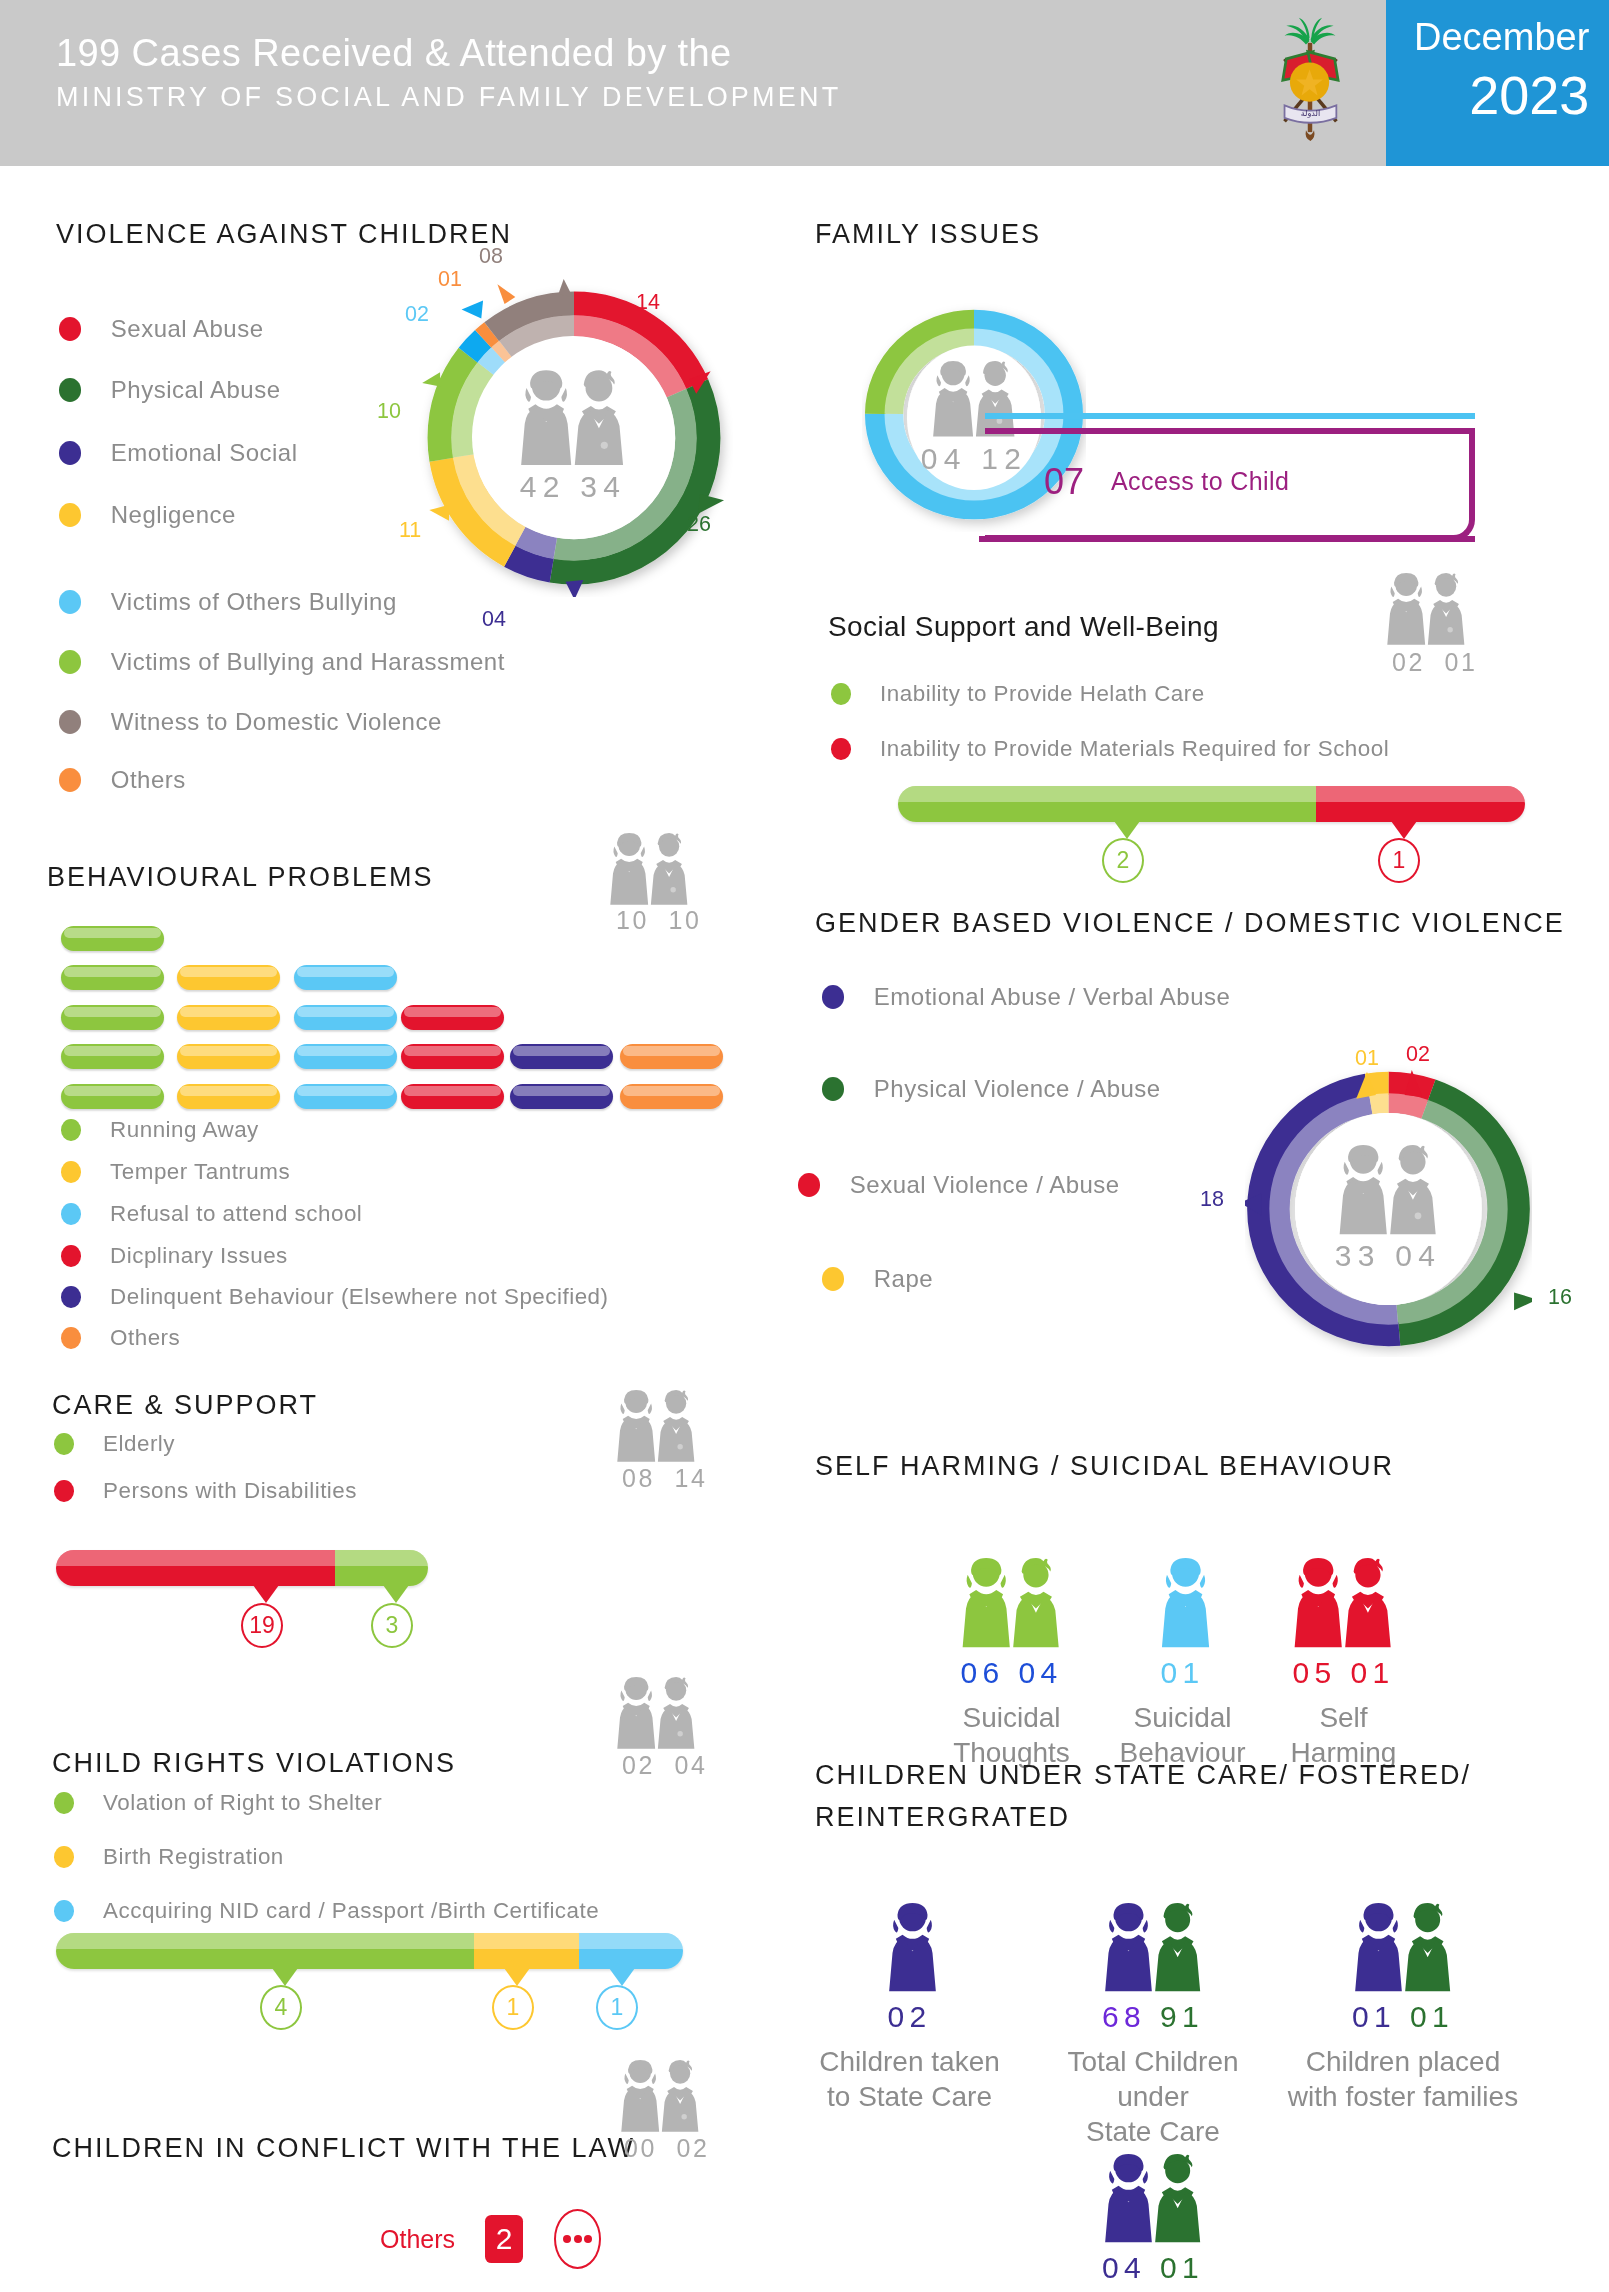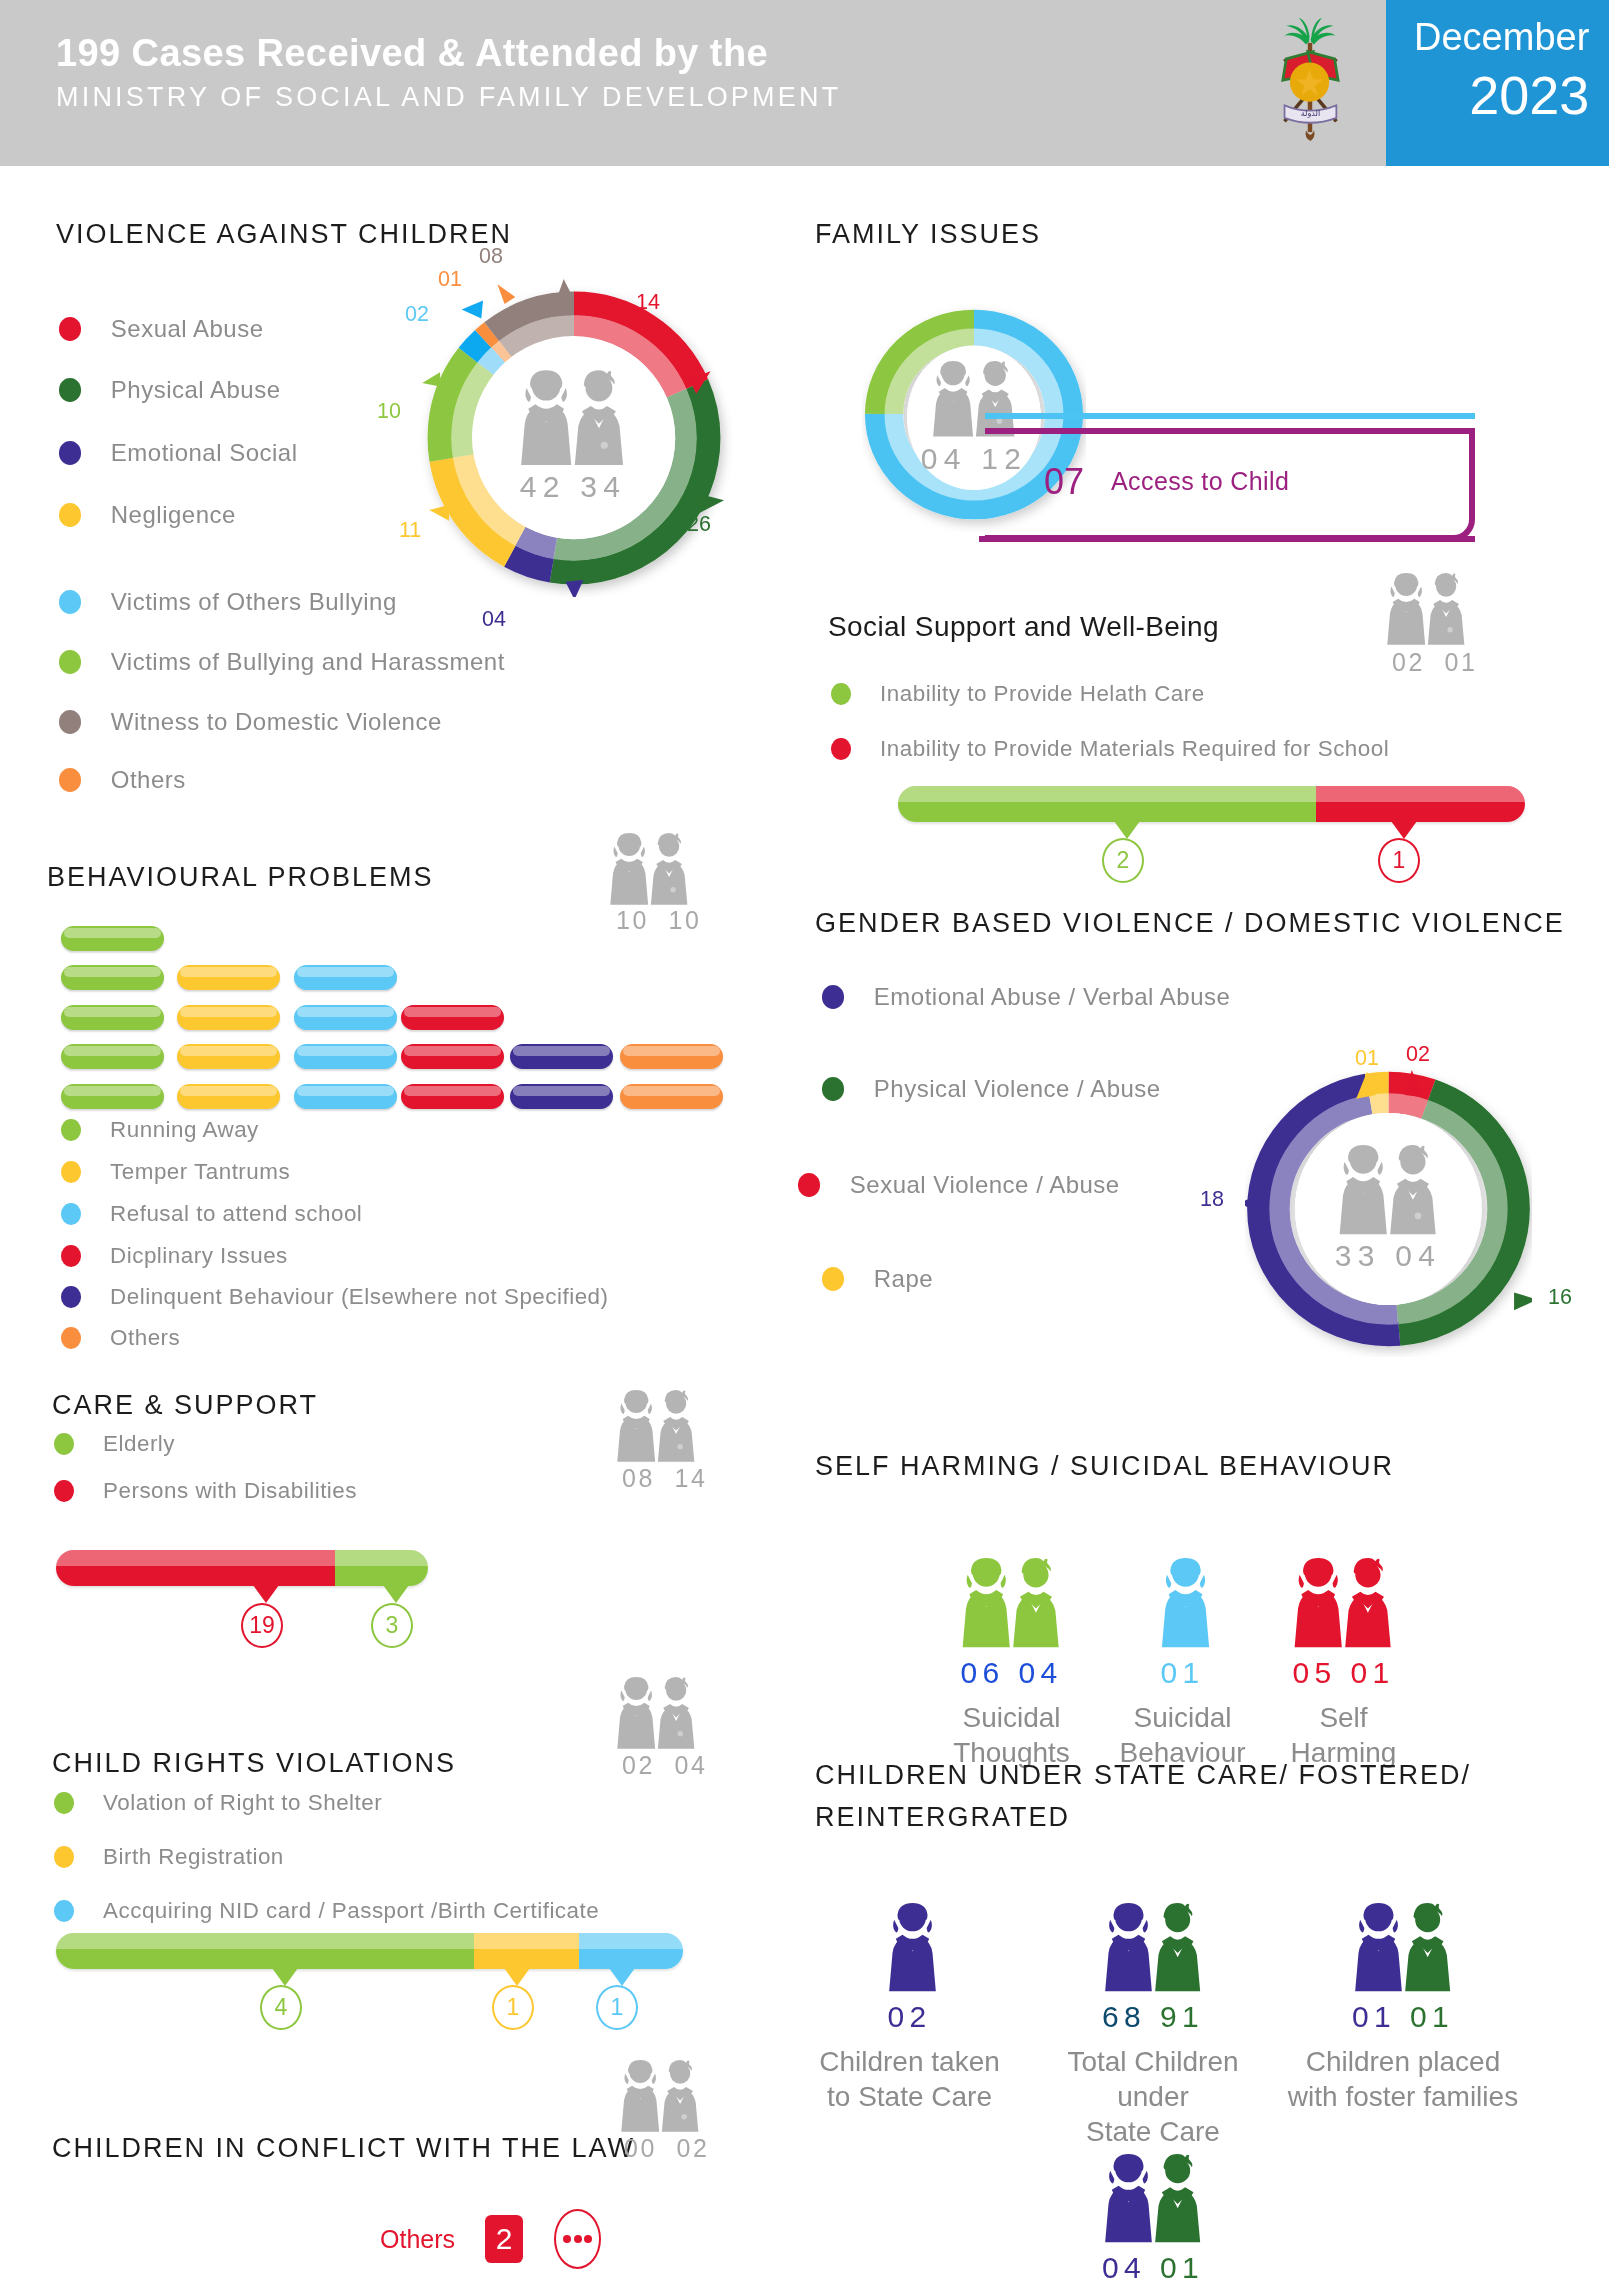--- a/index.html
+++ b/index.html
@@ -1,21 +1,21 @@
 <!DOCTYPE html>
 <html style="font-size:14.3px"><head>
 <meta charset="utf-8">
 <style>
   html,body{margin:0;padding:0;background:#fff;}
   body{width:1609px;height:2293px;position:relative;font-family:"Liberation Sans",sans-serif;overflow:hidden;}
   .pg{position:absolute;inset:0;}
 
   
   .hdr{position:absolute;left:0;top:0;width:1609px;height:166px;background:#c9c9c9;}
-  .hdr-title{position:absolute;left:56px;top:32px;color:#fff;font-size:38px;font-weight:700;letter-spacing:0.4px;white-space:nowrap;}
+  .hdr-title{position:absolute;left:56px;top:32px;color:#fff;font-size:38px;font-weight:400;letter-spacing:0.4px;white-space:nowrap;}
   .hdr-sub{position:absolute;left:56px;top:82px;color:#fff;font-size:27px;letter-spacing:3.2px;white-space:nowrap;}
   .hdr-date{position:absolute;left:1386px;top:0;width:223px;height:166px;background:#1f95d6;}
   .hdr-month{position:absolute;left:0;right:19.7px;top:16px;text-align:right;color:#fff;font-size:38px;}
   .hdr-year{position:absolute;left:0;right:19.7px;top:64px;text-align:right;color:#fff;font-size:54px;}
   .emblem{position:absolute;left:1254px;top:16px;width:112px;height:134px;}
 
   
   .sec-title{position:absolute;color:#1c1c1c;font-size:27px;letter-spacing:2px;white-space:nowrap;}
   .sec-title.mixed{letter-spacing:0.4px;font-size:28px;}
   .legend-row{position:absolute;display:flex;align-items:center;white-space:nowrap;gap:16px;}
@@ -681,21 +681,21 @@
           <path d="M24 38 q12 10 24 0 l8 5 l-6 14 l-28 0 l-6 -14z"></path>
           <path d="M12 60 q2 -14 12 -18 l12 16 l12 -16 q10 4 12 18 l4 46 l-56 0z"></path>
         </g>
       <g fill="#2b7230">
           <path d="M80 20 a15 15 0 1 1 30 0 a15 15 0 1 1 -30 0z"></path>
           <path d="M78 16 q2 -16 17 -16 q6 0 9 4 q2 -5 5 -2 q-2 4 1 6 q4 4 2 8 q-4 -8 -16 -8 q-13 0 -14 10 q-3 2 -4 -2z"></path>
           <path d="M86 40 q9 8 18 0 l10 6 l-8 13 l-1 -9 l-10 10 l-10 -10 l-1 9 l-8 -13z"></path>
           <path d="M72 62 q3 -13 13 -17 l10 20 l10 -20 q10 4 13 17 l4 44 l-54 0z"></path>
         </g>
       </svg>
-    <div class="stat-nums"><span style="color:#0c4a6e">68</span> <span style="color:#2b7230">91</span></div>
+    <div class="stat-nums"><span style="color:#6d28d9">68</span> <span style="color:#2b7230">91</span></div>
     <div class="stat-cap">Total Children under
 State Care</div>
   </div>
 
   <div class="stat" style="left:1282px;top:1903px;width:242px">
     <svg width="113" height="90" viewBox="0 0 132 108">
       <g fill="#3c2e92">
           <path d="M20 18 a16 16 0 1 1 32 0 a16 16 0 1 1 -32 0z"></path>
           <path d="M18 14 q2 -14 18 -14 q16 0 18 14 q0 8 -4 6 q-3 -8 -14 -8 q-11 0 -14 8 q-4 2 -4 -6z"></path>
           <path d="M14 20 q-3 8 1 14 q3 4 4 -4z M58 20 q3 8 -1 14 q-3 4 -4 -4z"></path>

